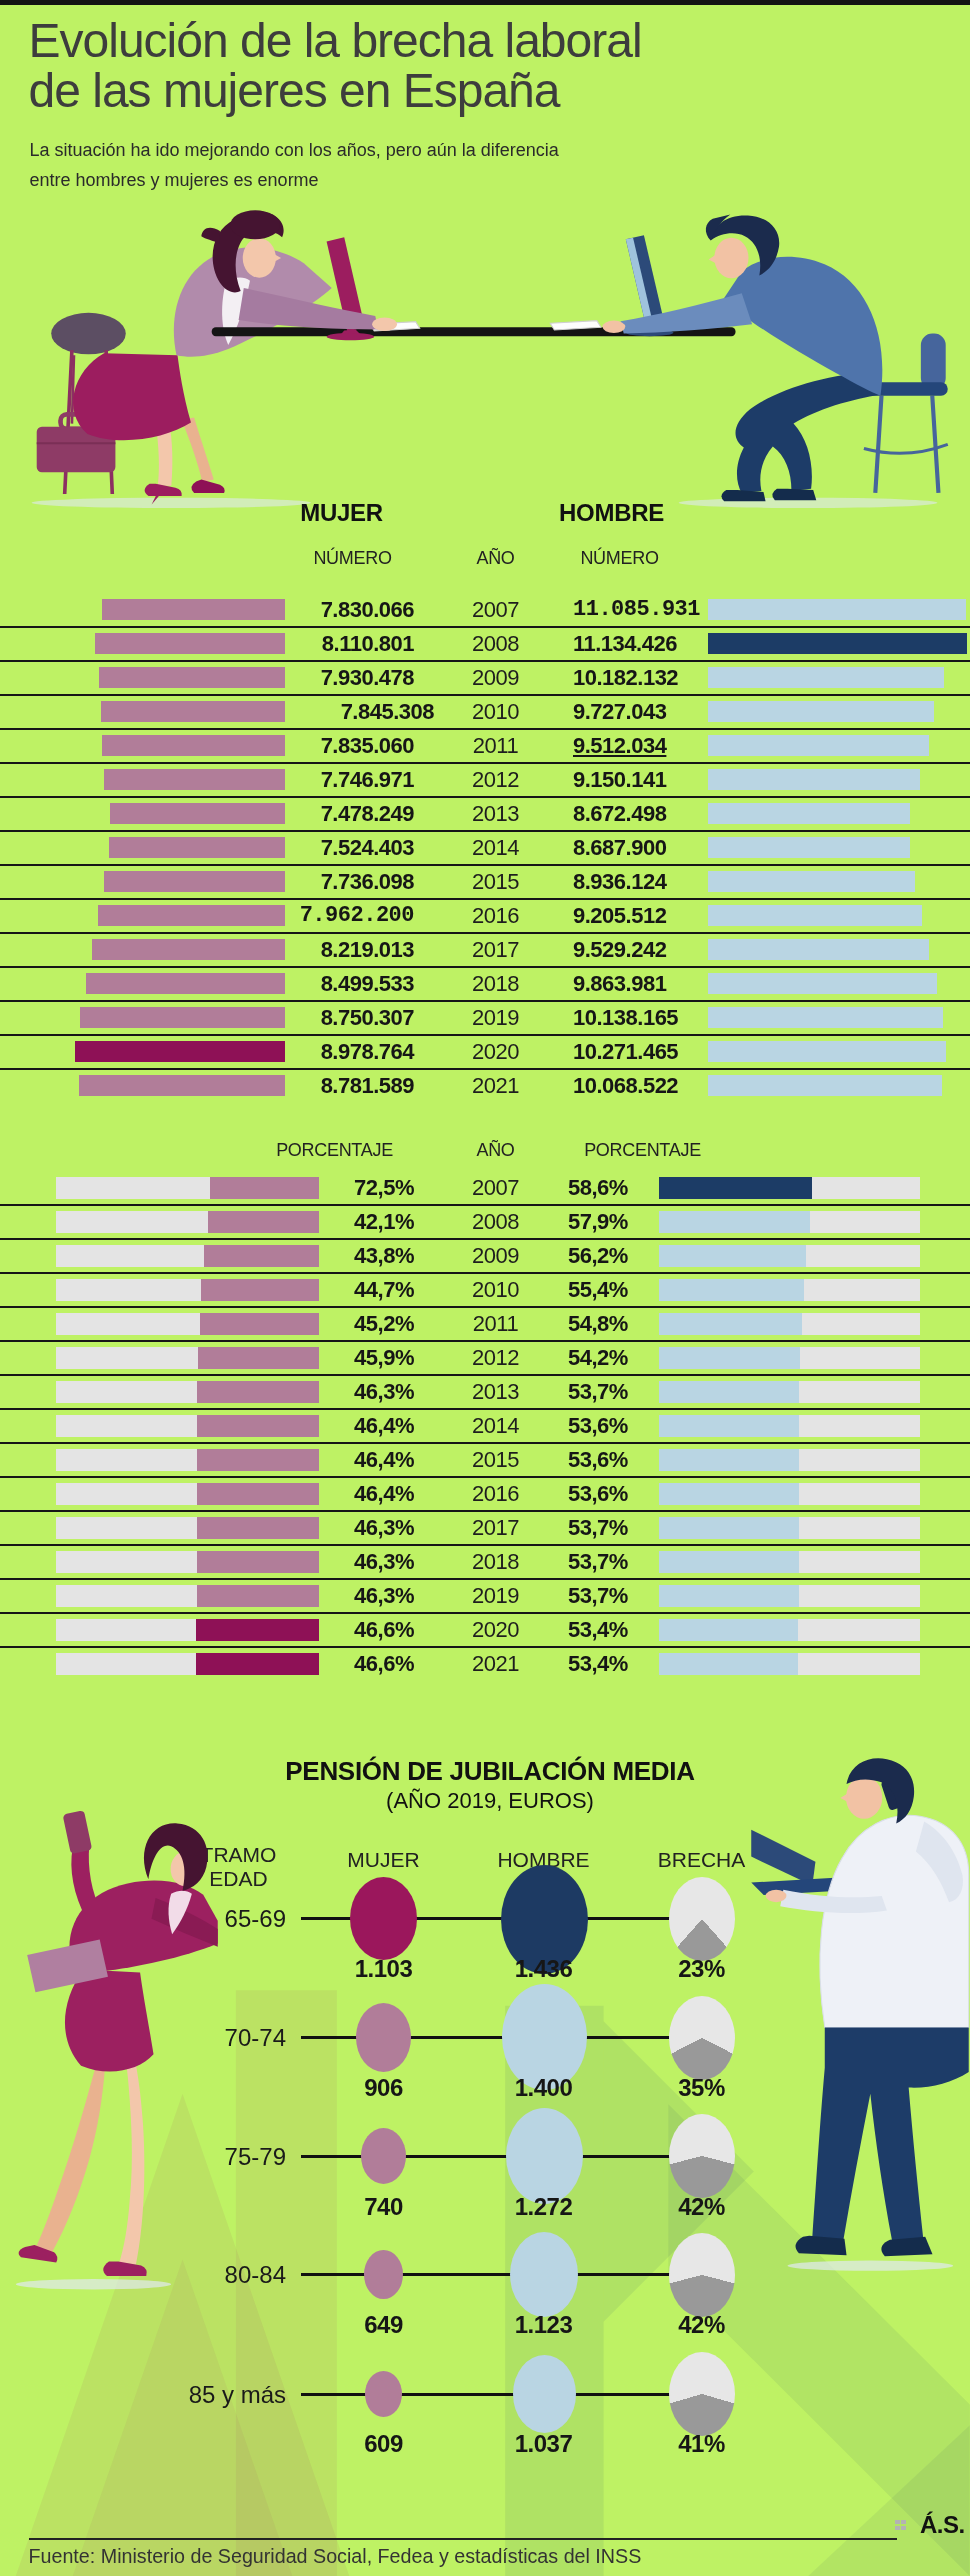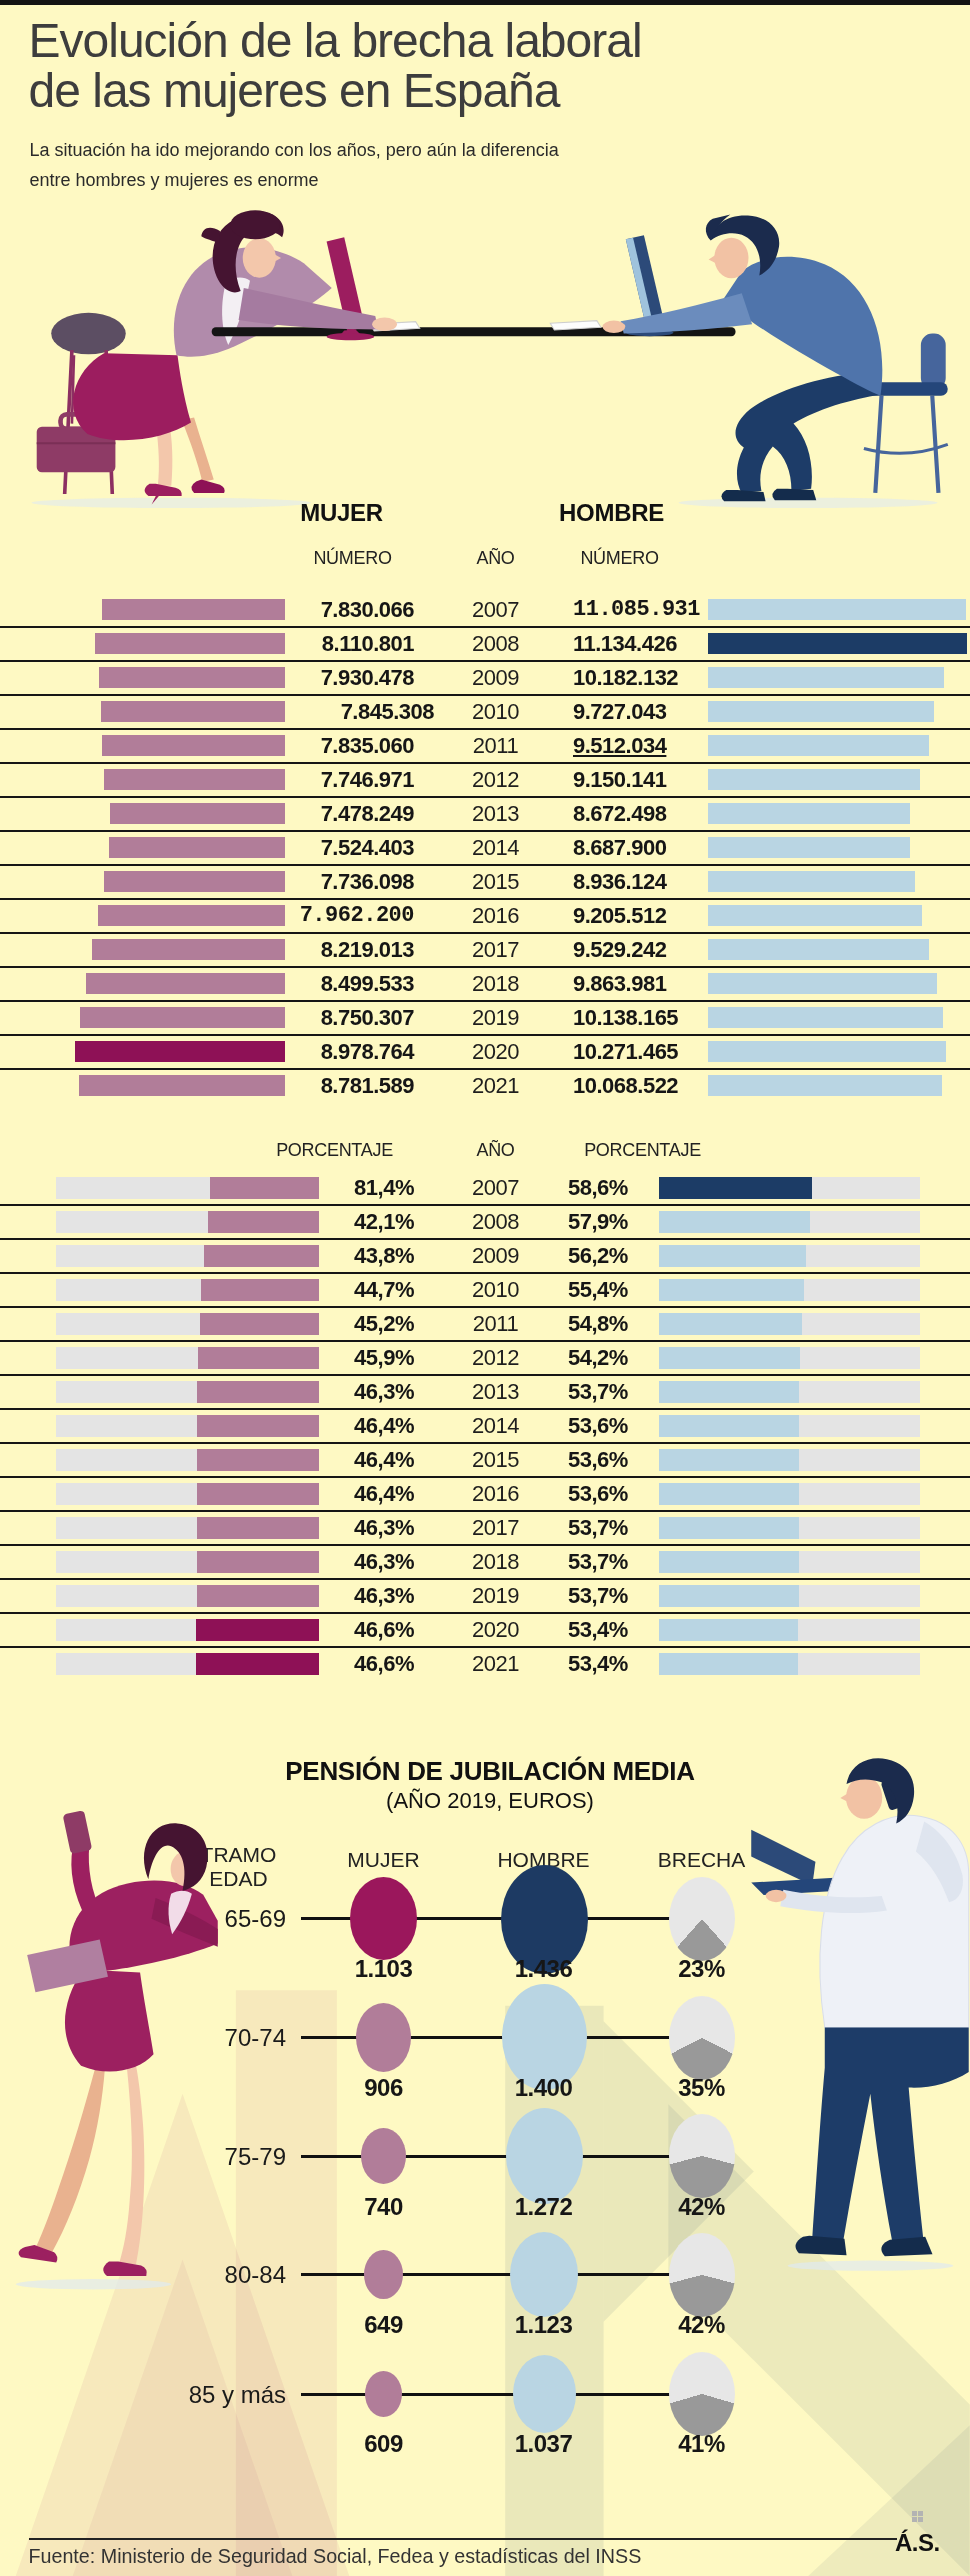--- a/index.html
+++ b/index.html
@@ -1,16 +1,16 @@
 <!DOCTYPE html>
 <html style="--track: #e4e4e4;font-size:8.3px"><head>
 <meta charset="utf-8">
 <style>
   html,body{margin:0;padding:0;background:#ffffff;}
-  #page{position:relative;width:970px;height:2576px;background:#fef9c3;overflow:hidden;
+  #page{position:relative;width:970px;height:2576px;background:#bef264;overflow:hidden;
         font-family:"Liberation Sans","DejaVu Sans",sans-serif;color:#1a1a1a;}
   .abs{position:absolute;}
   .topbar{left:0;top:0;width:970px;height:5.2px;background:#141414;}
   .title-line{left:28.5px;width:881px;font-size:48px;font-weight:300;color:#3d3d3d;
               letter-spacing:-1px;line-height:51px;white-space:nowrap;}
   .subtitle-line{left:29.5px;width:777px;font-size:18px;font-weight:400;color:#2b2b2b;line-height:29.5px;}
   .afil-title{left:228px;top:363px;width:518px;text-align:center;}
   .afil-title .l{font-size:25px;font-weight:700;line-height:29.5px;color:#111;letter-spacing:-0.3px;}
   .afil-title .s{font-size:21px;font-weight:400;line-height:28.5px;color:#111;}
   .gender{top:499px;width:155px;text-align:center;font-size:24px;font-weight:700;color:#111;letter-spacing:-0.3px;}
@@ -24,21 +24,21 @@
   .num{font-weight:700;color:#161616;}
   .yr{font-weight:400;color:#1e1e1e;}
   .pens-title{left:231px;width:518px;text-align:center;color:#111;}
   .phead{width:155px;text-align:center;font-size:21px;font-weight:400;color:#222;line-height:24px;}
   .prow-label{width:155px;text-align:right;font-size:24px;font-weight:400;color:#1a1a1a;line-height:31px;white-space:nowrap;}
   .pline{height:2.6px;background:#111;}
   .pcircle{border-radius:50%;}
   .pnum{width:155px;text-align:center;font-size:24px;font-weight:700;color:#161616;letter-spacing:-0.5px;}
   .footer-line{left:28.5px;top:2538px;width:868px;height:1.6px;background:#222;}
   .fuente{left:28.5px;top:2545px;width:777px;font-size:19.7px;color:#333;}
-  .logo{left:895px;top:2511px;display:flex;align-items:center;gap:7px;flex-direction:column;}
+  .logo{left:895px;top:2511px;display:flex;align-items:center;gap:14px;}
   .logo .dots{display:grid;grid-template-columns:4.7px 4.7px;grid-gap:1.6px;}
   .logo .dots i{width:4.7px;height:4.7px;background:#b3b3b3;display:block;}
   .logo .txt{font-size:24px;font-weight:700;color:#111;letter-spacing:-0.5px;}
   svg{display:block;}
 </style>
 </head>
 <body>
 
 <div id="page">
 
@@ -233,21 +233,21 @@
 
   <div class="abs colhead" style="left:257px;top:1140px">PORCENTAJE</div>
   <div class="abs colhead" style="left:454px;top:1140px;width:83px">AÑO</div>
   <div class="abs colhead" style="left:565px;top:1140px">PORCENTAJE</div>
 
   <div class="abs" id="table2" style="left:0;top:1172px;width:970px">
       <div class="row2">
         <div class="track" style="left: 56px; width: 263px;">
           <div class="seg" style="right: 0px; width: 41.4%; background: rgb(177, 125, 153);"></div>
         </div>
-        <div class="cell num" style="right: 556px; width: 145px; text-align: right;">81,4%</div>
+        <div class="cell num" style="right: 556px; width: 145px; text-align: right;">72,5%</div>
         <div class="cell yr" style="left: 454px; width: 83px; text-align: center;">2007</div>
         <div class="cell num" style="left: 568px; width: 145px;">58,6%</div>
         <div class="track" style="left: 659px; width: 261px;">
           <div class="seg" style="left: 0px; width: 58.6%; background: rgb(28, 60, 102);"></div>
         </div>
       </div>
       <div class="row2">
         <div class="track" style="left: 56px; width: 263px;">
           <div class="seg" style="right: 0px; width: 42.1%; background: rgb(177, 125, 153);"></div>
         </div>

